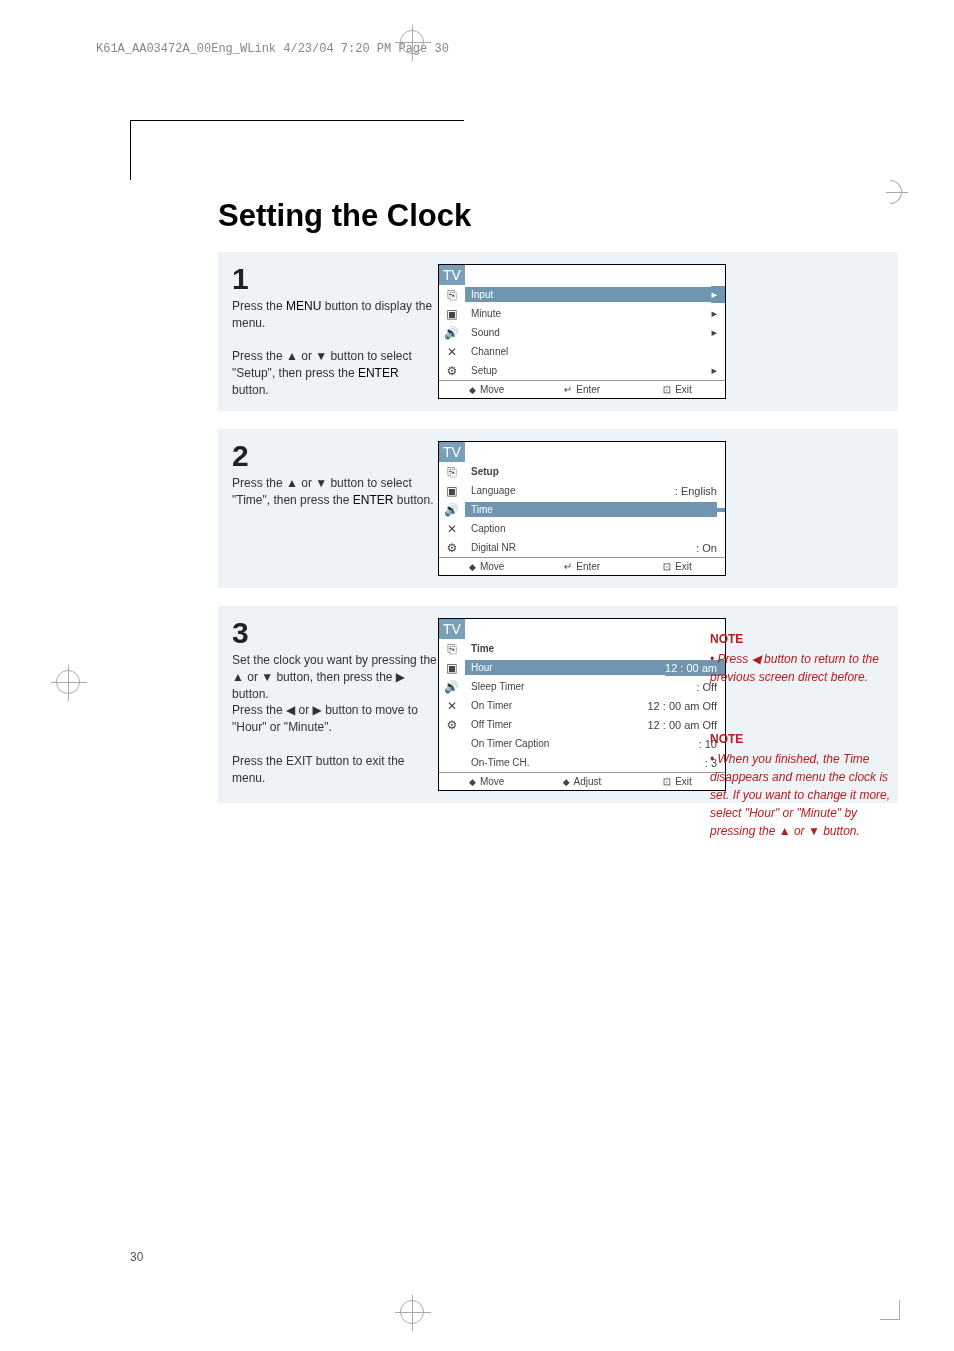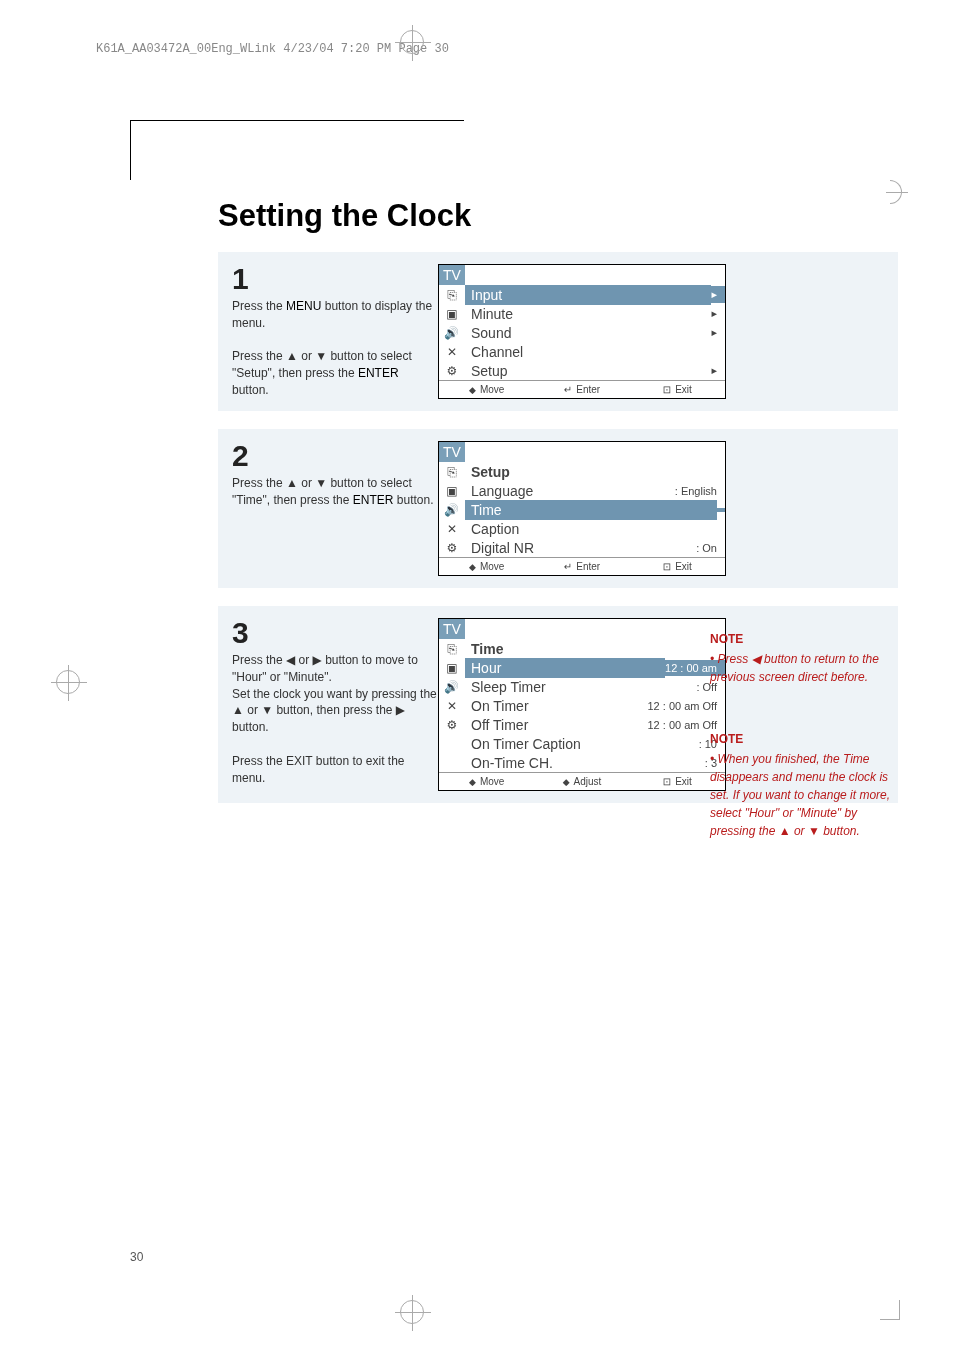--- a/index.html
+++ b/index.html
@@ -94,21 +94,21 @@
       height: 19px;
     }
     .menu-icon {
       width: 26px;
       display: flex;
       justify-content: center;
       align-items: center;
       font-size: 12px;
       color: #444;
     }
-    .menu-label { flex: 1; padding-left: 6px; color: #444; font-size: 14px; }
+    .menu-label { flex: 1; padding-left: 6px; color: #444; font-size: 10px; }
     .menu-value { padding-right: 8px; color: #444; font-size: 11px; }
     .menu-row.highlight .menu-label,
     .menu-row.highlight .menu-value {
       background: #6f95b0;
       color: #fff;
     }
     .menu-row.highlight .menu-label { padding: 2px 0 2px 6px; }
     .menu-row.highlight .menu-value { padding: 2px 8px 2px 0; }
     .menu-footer {
       display: flex;
@@ -265,22 +265,22 @@
             <span>⊡</span>
             <span>Exit</span>
           </div>
       </div>
     </div>
   </div>
 
   <div class="step-block">
     <div class="step-text">
       <div class="step-num">3</div>
+      <p>Set the clock you want by pressing the ▲ or ▼ button, then press the ▶ button.</p>
       <p>Press the ◀ or ▶ button to move to "Hour" or "Minute".</p>
-      <p>Set the clock you want by pressing the ▲ or ▼ button, then press the ▶ button.</p>
       <br>
       <p>Press the EXIT button to exit the menu.</p>
     </div>
     <div class="menu-box">
       <div class="tv-label">TV</div>
       <div class="menu-row">
         <div class="menu-icon">⎘</div>
         <div class="menu-label" style="font-weight:bold">Time</div>
       </div>
       <div class="menu-row highlight">

